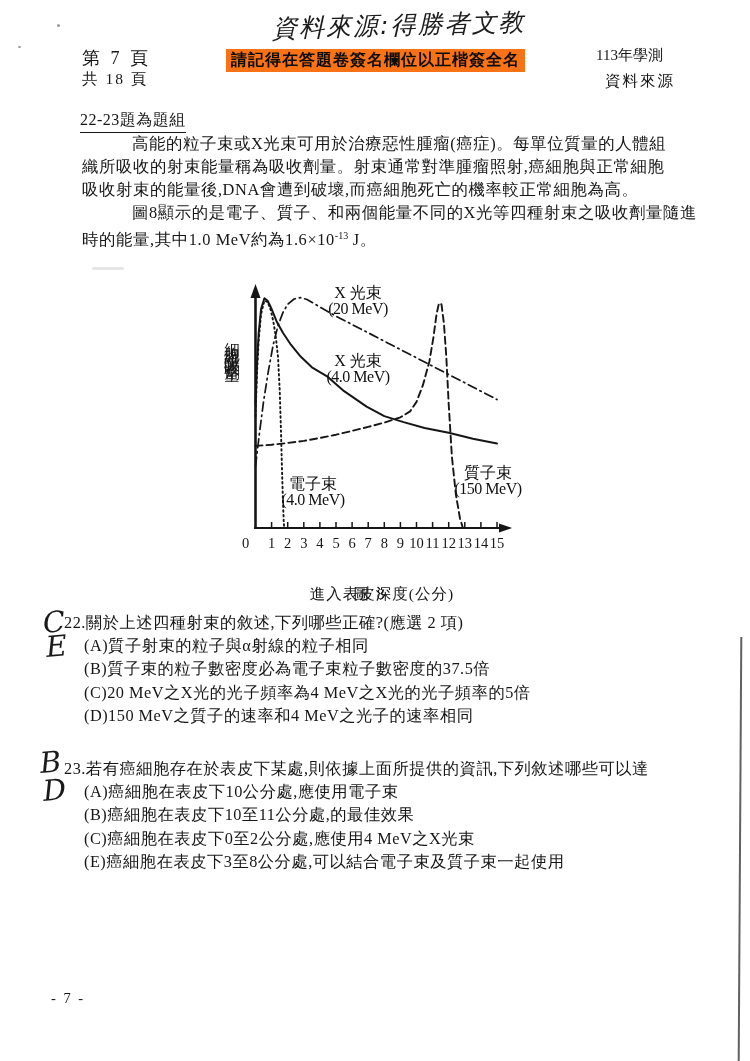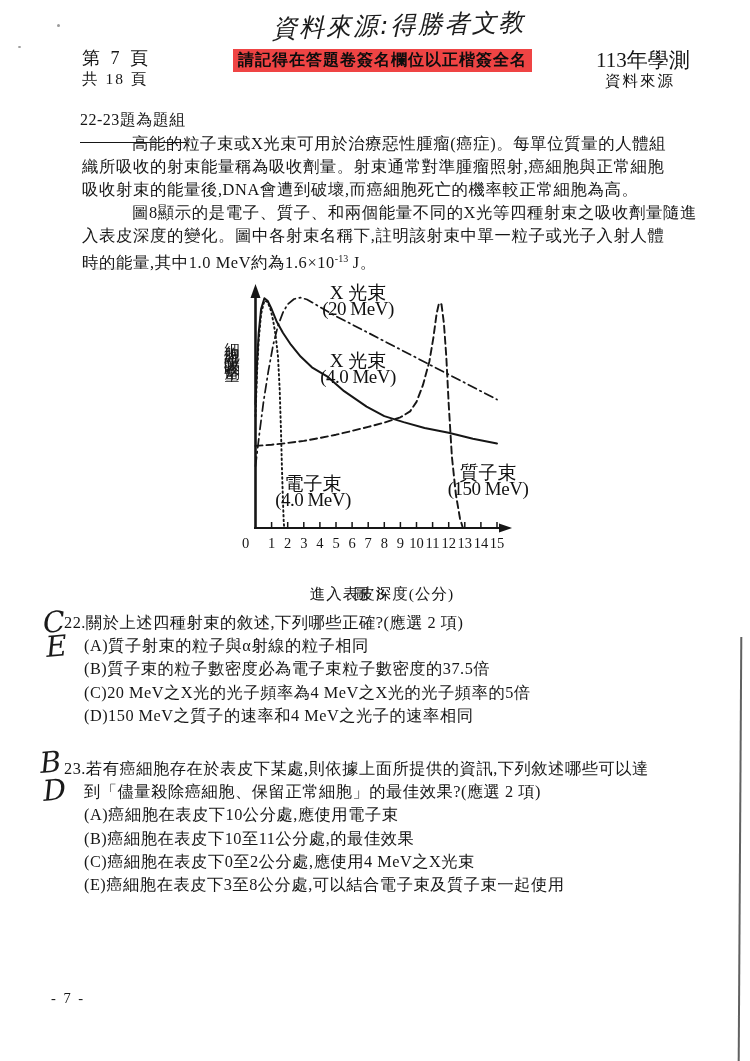--- a/index.html
+++ b/index.html
@@ -18,47 +18,47 @@
     font-style:italic; font-weight:500;
     font-size:25px; letter-spacing:2px; color:#1c1c1c;
     transform:rotate(-1.5deg);
     white-space:nowrap;
   }
 
   
   .hdr-pagenum { left:82px; top:46px; font-size:18px; letter-spacing:3px; }
   .hdr-totalpages { left:82px; top:69px; font-size:15.5px; letter-spacing:2px; }
   .hdr-notice {
-    left:233px; top:49px; font-size:16px; font-weight:600;
-    background:#ef4444; color:#0d0d0d; padding:1px 5px; letter-spacing:1px;
+    left:226px; top:49px; font-size:16px; font-weight:600;
+    background:#f97316; color:#0d0d0d; padding:1px 5px; letter-spacing:1px;
     white-space:nowrap;
   }
-  .hdr-year { left:596px; top:46px; font-size:21px; }
+  .hdr-year { left:596px; top:46px; font-size:15px; }
   .hdr-subject { left:605px; top:71px; font-size:15.5px; letter-spacing:2px; }
 
   
   .group-title {
     left:80px; top:110px; font-size:16px; letter-spacing:0.5px;
-    border-bottom:1.5px solid #161616; padding-bottom:11px;
+    border-bottom:1.5px solid #161616; padding-bottom:1px;
   }
   .passage { left:82px; top:132px; width:590px; font-size:16.4px; letter-spacing:0.6px; }
   .passage .pline { height:23px; line-height:23px; white-space:nowrap; }
   .passage .indent { padding-left:50px; }
   .passage sup { font-size:10px; letter-spacing:0; }
 
   
   .chart { left:195px; top:282px; width:350px; height:335px; }
   .chart svg { position:absolute; left:0; top:0; }
   .tick-label { font-family:"Liberation Serif","DejaVu Serif",serif; font-size:14.5px; fill:#161616; }
   .ylabel {
     position:absolute; left:26px; top:49px; height:165px;
     writing-mode:vertical-rl; text-orientation:upright;
     font-size:15.5px; letter-spacing:3.5px; color:#161616;
   }
-  .curve-label { position:absolute; width:100px; text-align:center; font-size:19px; line-height:15.5px; color:#111; }
+  .curve-label { position:absolute; width:100px; text-align:center; font-size:16px; line-height:15.5px; color:#111; }
   .curve-label .energy { letter-spacing:-0.5px; }
   .lbl-x20 { left:113px; top:3px; }
   .lbl-x4 { left:113px; top:71px; }
   .lbl-electron { left:68px; top:194px; }
   .lbl-proton { left:243px; top:183px; }
   .xlabel { position:absolute; left:58px; top:274px; width:258px; text-align:center; font-size:15.5px; letter-spacing:1px;margin-top:28px; }
   .chart-caption { position:absolute; left:125px; top:302px; width:100px; text-align:center; font-size:15.5px; letter-spacing:2px; }
 
   
   .question { position:absolute; width:612px; font-size:16.3px; letter-spacing:0.5px; }
@@ -101,21 +101,20 @@
   <div class="abs hdr-notice">請記得在答題卷簽名欄位以正楷簽全名</div>
   <div class="abs hdr-year">113年學測</div>
   <div class="abs hdr-subject">資料來源</div>
 
   <div class="abs group-title">22-23題為題組</div>
   <div class="abs passage">
     <div class="pline indent">高能的粒子束或X光束可用於治療惡性腫瘤(癌症)。每單位質量的人體組</div>
     <div class="pline">織所吸收的射束能量稱為吸收劑量。射束通常對準腫瘤照射,癌細胞與正常細胞</div>
     <div class="pline">吸收射束的能量後,DNA會遭到破壞,而癌細胞死亡的機率較正常細胞為高。</div>
     <div class="pline indent">圖8顯示的是電子、質子、和兩個能量不同的X光等四種射束之吸收劑量隨進</div>
-    <div class="pline">入表皮深度的變化。圖中各射束名稱下,註明該射束中單一粒子或光子入射人體</div>
     <div class="pline"><span>時的能量,其中1.0 MeV約為1.6×10</span><sup>-13</sup><span> J。</span></div>
   </div>
 
   <div class="abs chart">
     <svg width="350" height="335" viewBox="0 0 350 335">
 
       <line x1="60.5" y1="246.5" x2="60.5" y2="10" stroke="#161616" stroke-width="2.6"></line>
       <polygon points="55.5,16 60.5,2 65.5,16" fill="#161616"></polygon>
 
       <line x1="59" y1="246" x2="310" y2="246" stroke="#161616" stroke-width="2"></line>
@@ -183,21 +182,20 @@
   <div class="question q22">
     <div class="q-line"><span class="q-num">22.</span><span>關於上述四種射束的敘述,下列哪些正確?(應選 2 項)</span></div>
     <div class="q-line q-cont">(A)質子射束的粒子與α射線的粒子相同</div>
     <div class="q-line q-cont">(B)質子束的粒子數密度必為電子束粒子數密度的37.5倍</div>
     <div class="q-line q-cont">(C)20 MeV之X光的光子頻率為4 MeV之X光的光子頻率的5倍</div>
     <div class="q-line q-cont">(D)150 MeV之質子的速率和4 MeV之光子的速率相同</div>
   </div>
 
   <div class="question q23">
     <div class="q-line"><span class="q-num">23.</span><span>若有癌細胞存在於表皮下某處,則依據上面所提供的資訊,下列敘述哪些可以達</span></div>
-    <div class="q-line q-cont">到「儘量殺除癌細胞、保留正常細胞」的最佳效果?(應選 2 項)</div>
     <div class="q-line q-cont">(A)癌細胞在表皮下10公分處,應使用電子束</div>
     <div class="q-line q-cont">(B)癌細胞在表皮下10至11公分處,的最佳效果</div>
     <div class="q-line q-cont">(C)癌細胞在表皮下0至2公分處,應使用4 MeV之X光束</div>
     <div class="q-line q-cont">(E)癌細胞在表皮下3至8公分處,可以結合電子束及質子束一起使用</div>
   </div>
 
   <div class="hw-mark mark-0">C</div>
   <div class="hw-mark mark-1">E</div>
   <div class="hw-mark mark-2">B</div>
   <div class="hw-mark mark-3">D</div>

